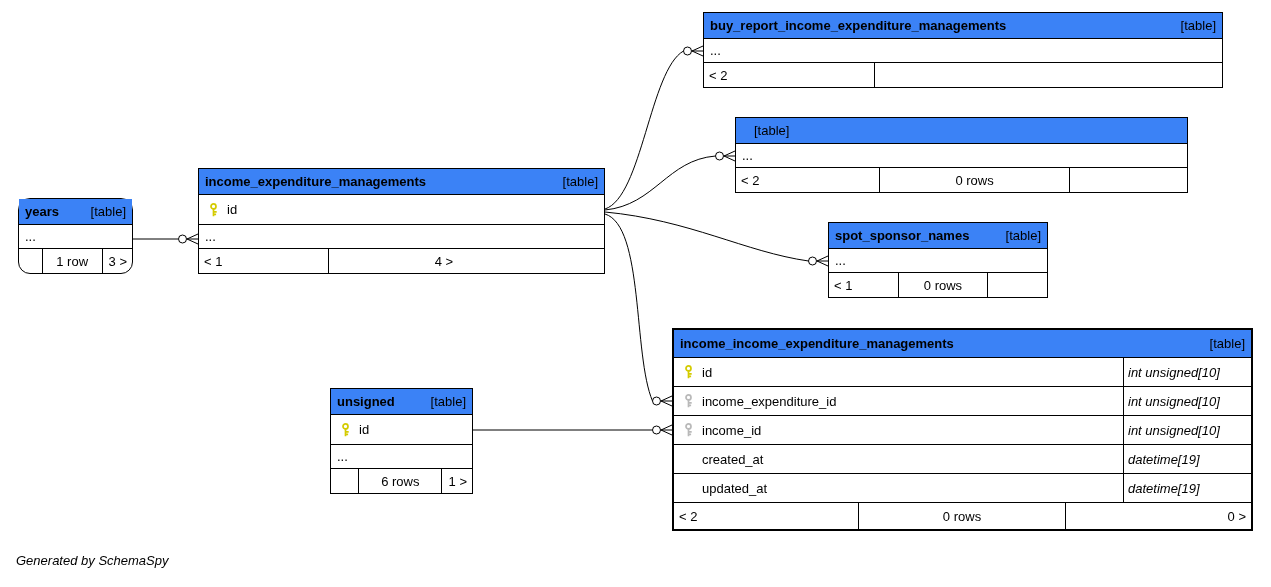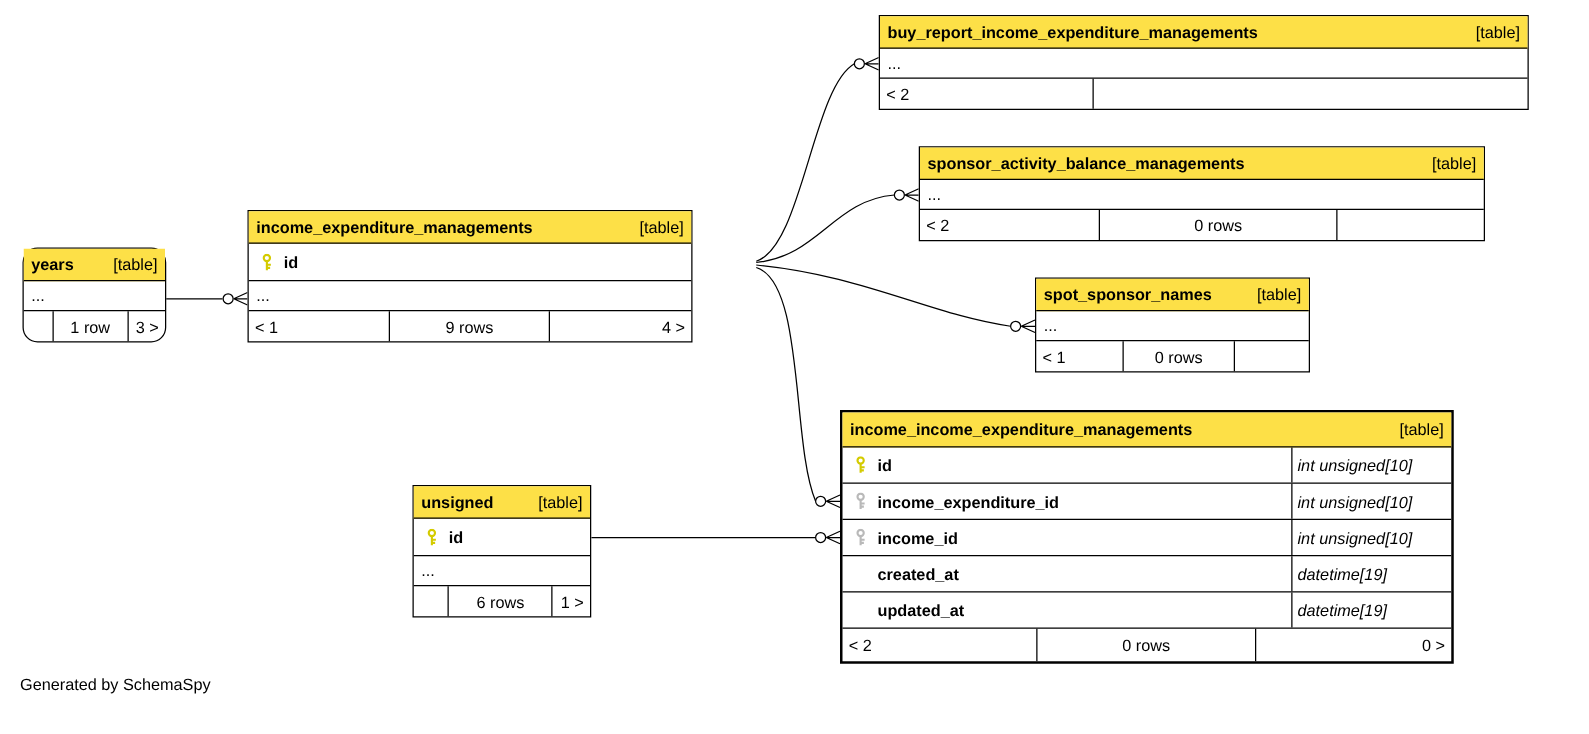--- a/index.html
+++ b/index.html
@@ -15,21 +15,21 @@
   .tbl {
     position: absolute;
     border: 1px solid #000;
     background: #fff;
   }
   .tbl.thick { border-width: 2px; }
   .hdr {
     display: flex;
     justify-content: space-between;
     align-items: center;
-    background: #fde047;
+    background: #3b82f6;
     border-bottom: 1px solid #000;
     height: 26px;
     padding: 0 6px;
     white-space: nowrap;
   }
   .tbl.thick .hdr { height: 28px; }
   .hdr .tname { font-weight: bold; }
   .hdr .ttag { margin-left: 12px; }
   .row {
     display: flex;
@@ -41,21 +41,21 @@
   .tbl.thick .row { height: 29px; }
   .row.dots { height: 24px; padding-left: 6px; }
   .keyicon {
     flex: 0 0 28px;
     display: flex;
     align-items: center;
     padding-left: 9px;
   }
   .pk { color: #d4cb00; }
   .fk { color: #b9b9b9; }
-  .fname { white-space: nowrap; font-weight: bold; }
+  .fname { white-space: nowrap; }
   .ftype {
     margin-left: auto;
     flex: 0 0 128px;
     align-self: stretch;
     display: flex;
     align-items: center;
     border-left: 1px solid #000;
     padding: 0 4px;
     font-style: italic;
   }
@@ -71,21 +71,21 @@
   .fc.mid { justify-content: center; }
   .fc.rt { justify-content: flex-end; }
   .fc.last { border-right: none; }
   svg.conn {
     position: absolute;
     left: 0; top: 0;
     pointer-events: none;
   }
   svg.conn path { stroke: #000; stroke-width: 1; fill: none; }
   svg.conn circle { stroke: #000; stroke-width: 1; fill: #fff; }
-  .credit { position: absolute; left: 16px; top: 540px; }
+  .credit { position: absolute; left: 16px; top: 553px; font-style: italic; }
 </style>
 </head>
 <body>
 
 <svg class="conn" width="1271" height="587">
 
   <g>
     <path d="M133 239 H178"></path>
     <circle cx="182.5" cy="239" r="4"></circle>
     <path d="M198 234 L187 239 L198 239 M198 244 L187 239"></path>
@@ -130,61 +130,59 @@
   <div class="row dots">
     <span>...</span>
   </div>
   <div class="ftr">
     <div class="fc" style="flex:0 0 21%"></div>
     <div class="fc mid" style="flex:1">1 row</div>
     <div class="fc rt last" style="flex:0 0 26%">3 &gt;</div>
   </div>
 </div>
 
-<div class="tbl" style="left:198px;top:168px;width:356px;">
+<div class="tbl" style="left:198px;top:168px;width:407px;">
   <div class="hdr">
     <span class="tname">income_expenditure_managements</span>
     <span class="ttag">[table]</span>
   </div>
   <div class="row">
     <span class="keyicon pk">
       <svg width="11" height="14" viewBox="0 0 11 14">
           <circle cx="5.5" cy="3.4" r="2.5" fill="none" stroke="currentColor" stroke-width="1.7"></circle>
           <path d="M5.5 5.9 V13.2 M5.5 8.8 H8.7 M5.5 11.3 H8.1" fill="none" stroke="currentColor" stroke-width="1.7"></path>
         </svg>
     </span>
     <span class="fname">id</span>
   </div>
   <div class="row dots">
     <span>...</span>
   </div>
   <div class="ftr">
     <div class="fc" style="flex:0 0 32%">&lt; 1</div>
-    <div class="fc mid" style="flex:1">9 rows</div>
     <div class="fc rt last" style="flex:0 0 32%">4 &gt;</div>
   </div>
 </div>
 
 <div class="tbl" style="left:703px;top:12px;width:520px;">
   <div class="hdr">
     <span class="tname">buy_report_income_expenditure_managements</span>
     <span class="ttag">[table]</span>
   </div>
   <div class="row dots">
     <span>...</span>
   </div>
   <div class="ftr">
     <div class="fc" style="flex:0 0 33%">&lt; 2</div>
     <div class="fc rt last" style="flex:0 0 31%"></div>
   </div>
 </div>
 
 <div class="tbl" style="left:735px;top:117px;width:453px;">
   <div class="hdr">
-    <span class="tname">sponsor_activity_balance_managements</span>
     <span class="ttag">[table]</span>
   </div>
   <div class="row dots">
     <span>...</span>
   </div>
   <div class="ftr">
     <div class="fc" style="flex:0 0 32%">&lt; 2</div>
     <div class="fc mid" style="flex:1">0 rows</div>
     <div class="fc rt last" style="flex:0 0 26%"></div>
   </div>
@@ -198,21 +196,21 @@
   <div class="row dots">
     <span>...</span>
   </div>
   <div class="ftr">
     <div class="fc" style="flex:0 0 32%">&lt; 1</div>
     <div class="fc mid" style="flex:1">0 rows</div>
     <div class="fc rt last" style="flex:0 0 27%"></div>
   </div>
 </div>
 
-<div class="tbl thick" style="left:672px;top:328px;width:491px;">
+<div class="tbl thick" style="left:672px;top:328px;width:581px;">
   <div class="hdr">
     <span class="tname">income_income_expenditure_managements</span>
     <span class="ttag">[table]</span>
   </div>
   <div class="row">
     <span class="keyicon pk">
       <svg width="11" height="14" viewBox="0 0 11 14">
           <circle cx="5.5" cy="3.4" r="2.5" fill="none" stroke="currentColor" stroke-width="1.7"></circle>
           <path d="M5.5 5.9 V13.2 M5.5 8.8 H8.7 M5.5 11.3 H8.1" fill="none" stroke="currentColor" stroke-width="1.7"></path>
         </svg>

